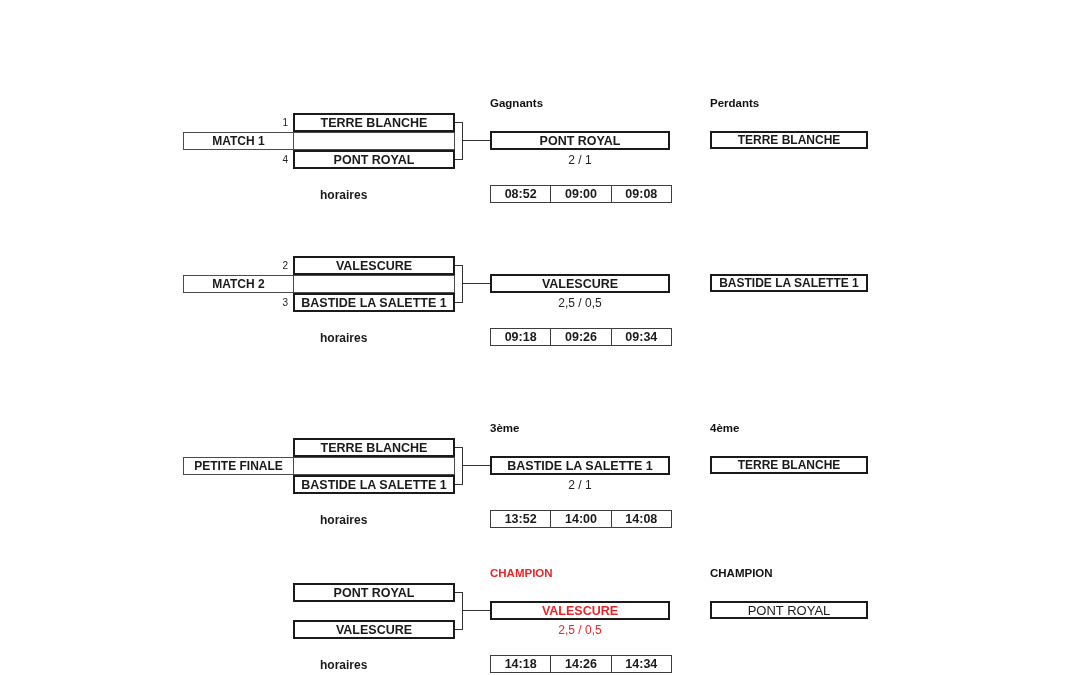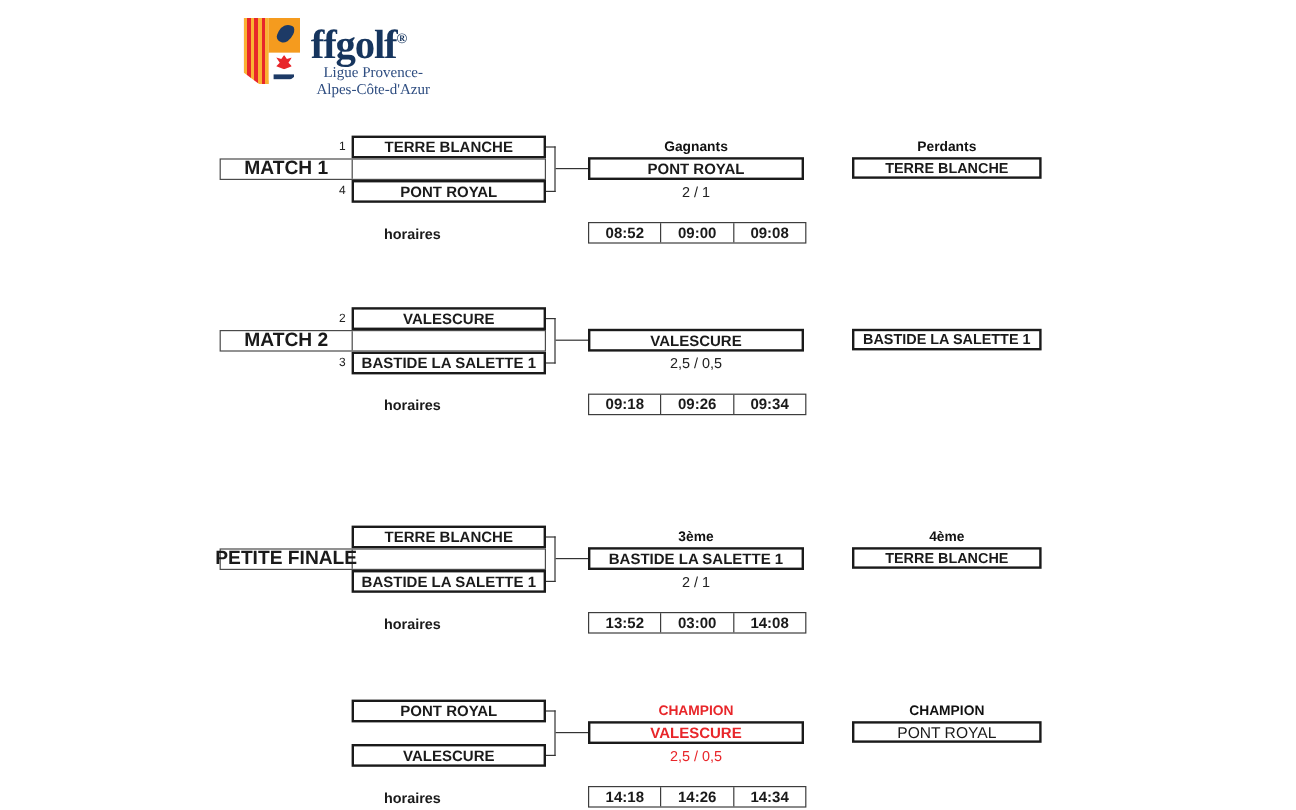--- a/index.html
+++ b/index.html
@@ -33,71 +33,54 @@
   .section{position:absolute;left:0;width:1080px;height:96px;}
   .s1{top:113px}.s2{top:256px}.s3{top:438px}.s4{top:583px}
   .team-box{position:absolute;left:293px;width:162px;height:19px;border:2px solid #1a1a1a;
     box-sizing:border-box;background:#fff;display:flex;align-items:center;justify-content:center;
     font-weight:bold;font-size:12.5px;white-space:nowrap;z-index:2;}
   .team-top{top:0}.team-bottom{top:37px}
   .label-row{position:absolute;left:183px;top:19px;width:272px;height:18px;
     border:1px solid #4a4a4a;box-sizing:border-box;background:#fff;z-index:1;}
   .label-cell{position:absolute;left:0;top:0;width:110px;height:100%;border-right:1px solid #4a4a4a;
     box-sizing:border-box;display:flex;align-items:center;justify-content:center;
-    font-weight:bold;font-size:16px;white-space:nowrap;}
+    font-weight:bold;font-size:12px;white-space:nowrap;}
   .seed{position:absolute;left:260px;width:28px;text-align:right;font-size:10px;color:#222;z-index:3;}
   .seed-top{top:4px}.seed-bottom{top:41px}
   .bracket-v{position:absolute;left:453px;top:9px;width:10px;height:38px;
     border-top:1px solid #333;border-right:1px solid #333;border-bottom:1px solid #333;
     box-sizing:border-box;}
   .bracket-h{position:absolute;left:463px;top:27px;width:27px;height:1px;background:#333;}
   .winner-box{position:absolute;left:490px;top:18px;width:180px;height:19px;border:2px solid #1a1a1a;
     box-sizing:border-box;display:flex;align-items:center;justify-content:center;
     font-weight:bold;font-size:12.5px;white-space:nowrap;background:#fff;}
   .score{position:absolute;left:490px;top:40px;width:180px;text-align:center;font-size:12px;color:#222;}
   .loser-box{position:absolute;left:710px;top:18px;width:158px;height:18px;border:2px solid #1a1a1a;
     box-sizing:border-box;display:flex;align-items:center;justify-content:center;
     font-weight:bold;font-size:12px;white-space:nowrap;background:#fff;}
   .col-header{position:absolute;top:-16px;height:14px;font-weight:bold;font-size:11.5px;
-    text-align:center;color:#111;margin-top:20px;}
+    color:#111;}
   .winner-col{left:490px;width:180px;}
   .loser-col{left:710px;width:158px;}
   .horaires-label{position:absolute;left:320px;top:75px;width:130px;text-align:left;
     font-weight:bold;font-size:12px;}
   .times-table{position:absolute;left:490px;top:72px;width:182px;height:18px;display:flex;
     border:1px solid #3d3d3d;box-sizing:border-box;background:#fff;}
   .time-cell{flex:1;display:flex;align-items:center;justify-content:center;
     font-weight:bold;font-size:12.5px;border-right:1px solid #3d3d3d;}
   .time-cell:last-child{border-right:none;}
   
   .final .winner-box,.final .score,.final .col-header.winner-col{color:#e8262a;}
   .final .loser-box{font-weight:normal;font-size:13px;}
 </style>
 </head>
 <body>
 
 <div class="page">
 
-  <div class="logo">
-    <div class="shield">
-      <div class="shield-stripes"></div>
-      <div class="shield-tr">
-        <div class="blue-bird"></div>
-      </div>
-      <div class="shield-br">
-        <div class="red-eagle"></div>
-        <div class="eagle-base"></div>
-      </div>
-    </div>
-    <div class="ffgolf"><span>ffgolf</span><sup>®</sup></div>
-    <div class="region">
-      <div>Ligue Provence-</div>
-      <div>Alpes-Côte-d'Azur</div>
-    </div>
-  </div>
 
 
   <div class="section s1">
     <div class="col-header winner-col">Gagnants</div>
     <div class="col-header loser-col">Perdants</div>
     <div class="seed seed-top">1</div>
     <div class="team-box team-top">TERRE BLANCHE</div>
     <div class="label-row">
       <div class="label-cell">MATCH 1</div>
     </div>
@@ -146,21 +129,21 @@
     </div>
     <div class="team-box team-bottom">BASTIDE LA SALETTE 1</div>
     <div class="bracket-v"></div>
     <div class="bracket-h"></div>
     <div class="winner-box">BASTIDE LA SALETTE 1</div>
     <div class="score">2 / 1</div>
     <div class="loser-box">TERRE BLANCHE</div>
     <div class="horaires-label">horaires</div>
     <div class="times-table">
       <div class="time-cell">13:52</div>
-      <div class="time-cell">03:00</div>
+      <div class="time-cell">14:00</div>
       <div class="time-cell">14:08</div>
     </div>
   </div>
 
   <div class="section s4 final">
     <div class="col-header winner-col">CHAMPION</div>
     <div class="col-header loser-col">CHAMPION</div>
     <div class="team-box team-top">PONT ROYAL</div>
     <div class="team-box team-bottom">VALESCURE</div>
     <div class="bracket-v"></div>

